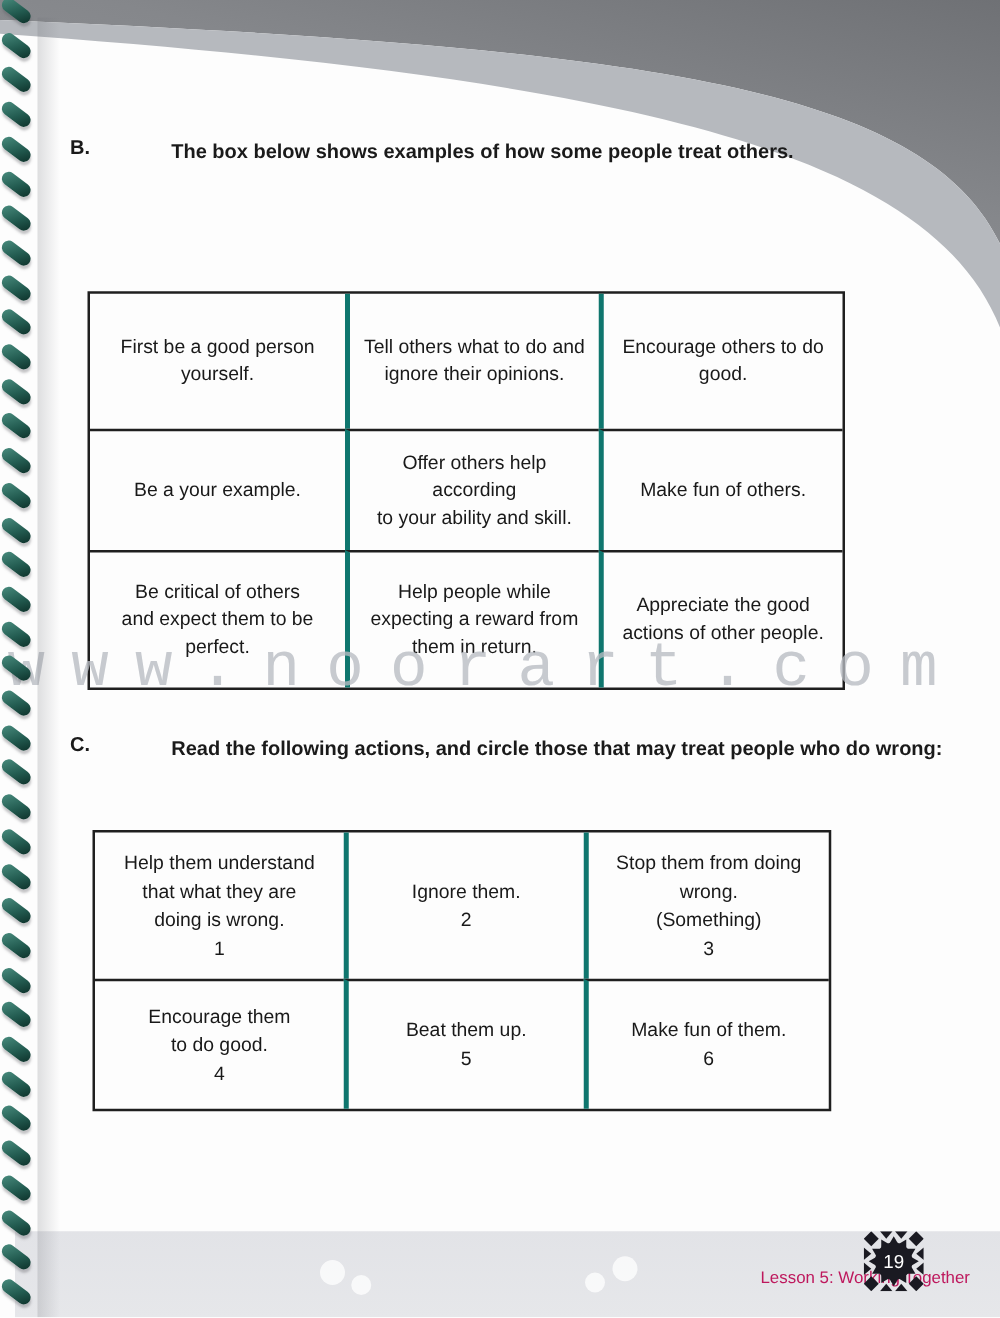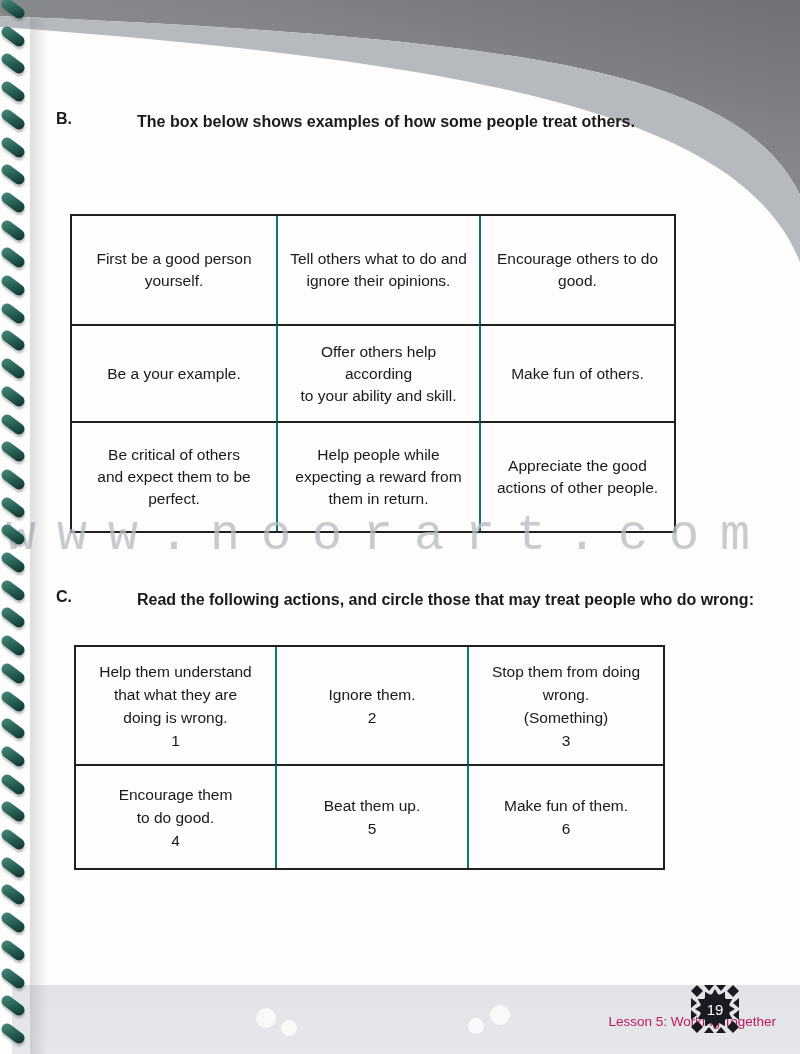--- a/index.html
+++ b/index.html
@@ -18,23 +18,23 @@
     box-shadow:2px 2px 2px rgba(90,90,95,0.35);
   }
   .page-edge-shadow{
     position:absolute;top:14px;left:30px;width:18px;height:1040px;z-index:5;
     background:linear-gradient(to right,rgba(110,112,118,0.22),rgba(110,112,118,0.0));
   }
   
   .sec-label{position:absolute;font-weight:bold;font-size:16px;color:#1a1a1a;}
   .sec-text{position:absolute;font-weight:bold;font-size:16px;color:#1a1a1a;line-height:23.5px;margin-left:44px;}
   
-  .wtable{position:absolute;display:grid;border:2px solid #1f1f1f;background:rgba(255,255,255,0.0);}
+  .wtable{position:absolute;display:grid;border:2px solid #1f1f1f;background:rgba(255,255,255,0.0);margin-top:19px;}
   .wtable .cell{
-    border-left:2px solid #0f766e;border-top:2px solid #1f1f1f;
+    border-left:4px solid #0f766e;border-top:2px solid #1f1f1f;
     display:flex;align-items:center;justify-content:center;
     text-align:center;font-size:15.5px;line-height:22px;color:#191919;
     padding:2px 6px;box-sizing:border-box;
   }
   .wtable .cell:nth-child(3n+1){border-left:none;}
   .wtable .cell:nth-child(-n+3){border-top:none;}
   #table-b{left:70px;top:214px;grid-template-columns:204px 203px 195px;grid-template-rows:108px 97px 110px;}
   #table-c{left:74px;top:645px;grid-template-columns:199px 192px 196px;grid-template-rows:117px 104px;}
   #table-c .cell{line-height:23px;}
   

